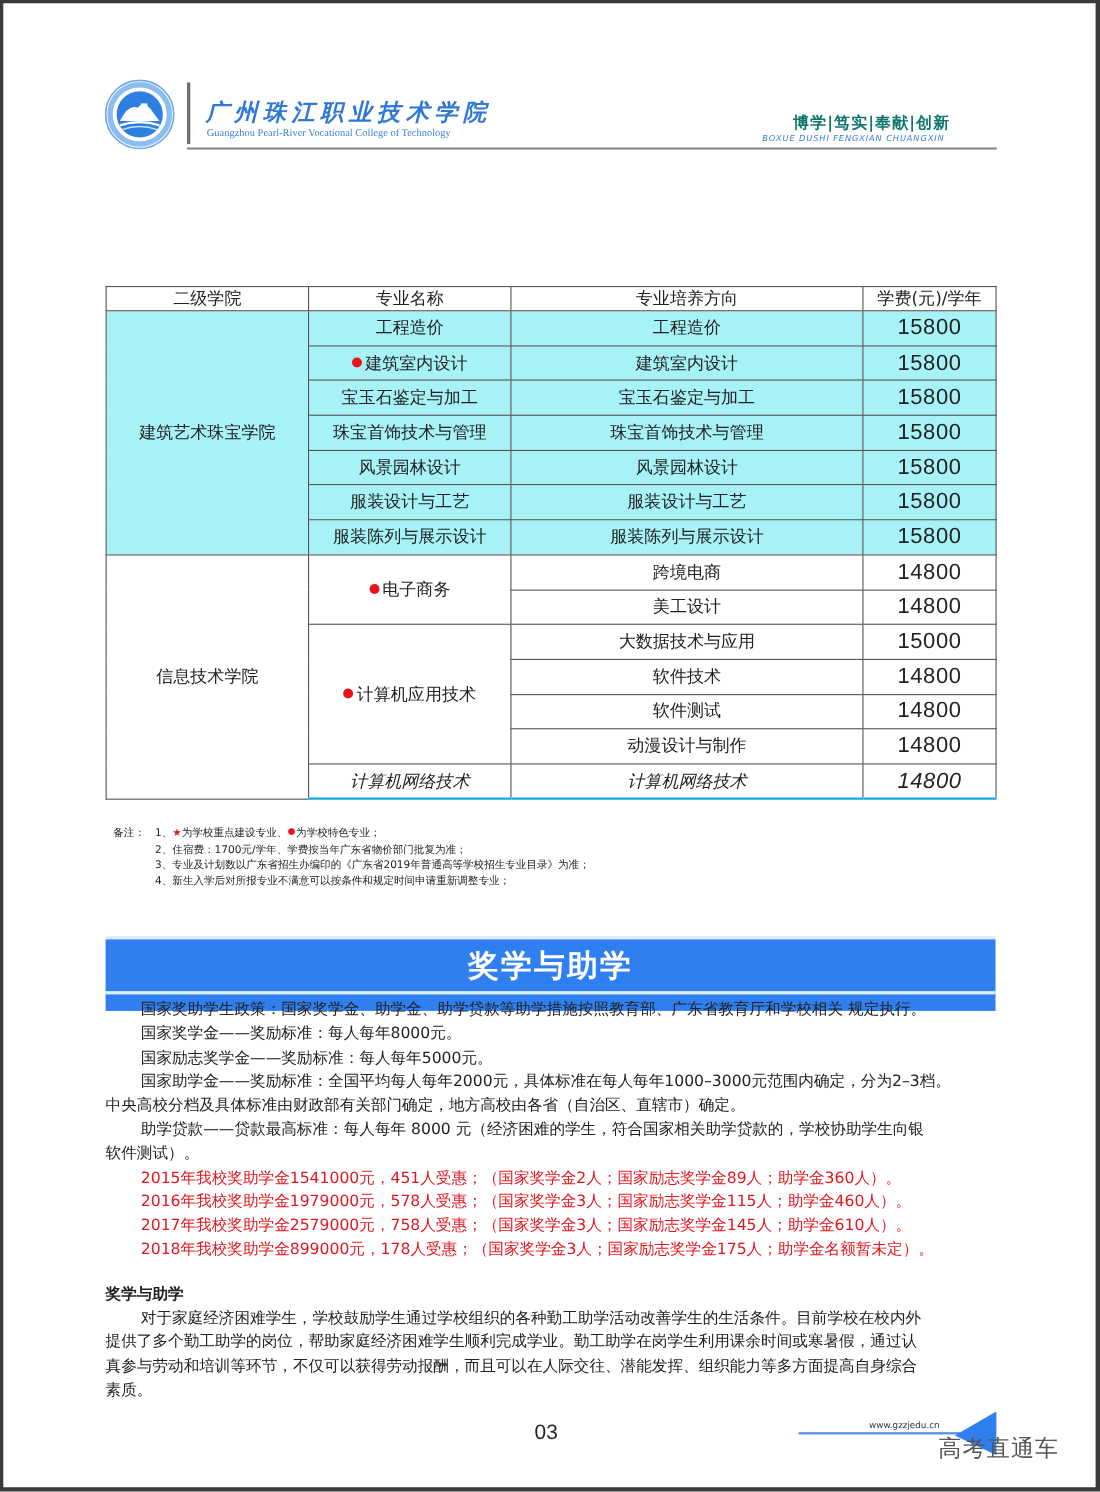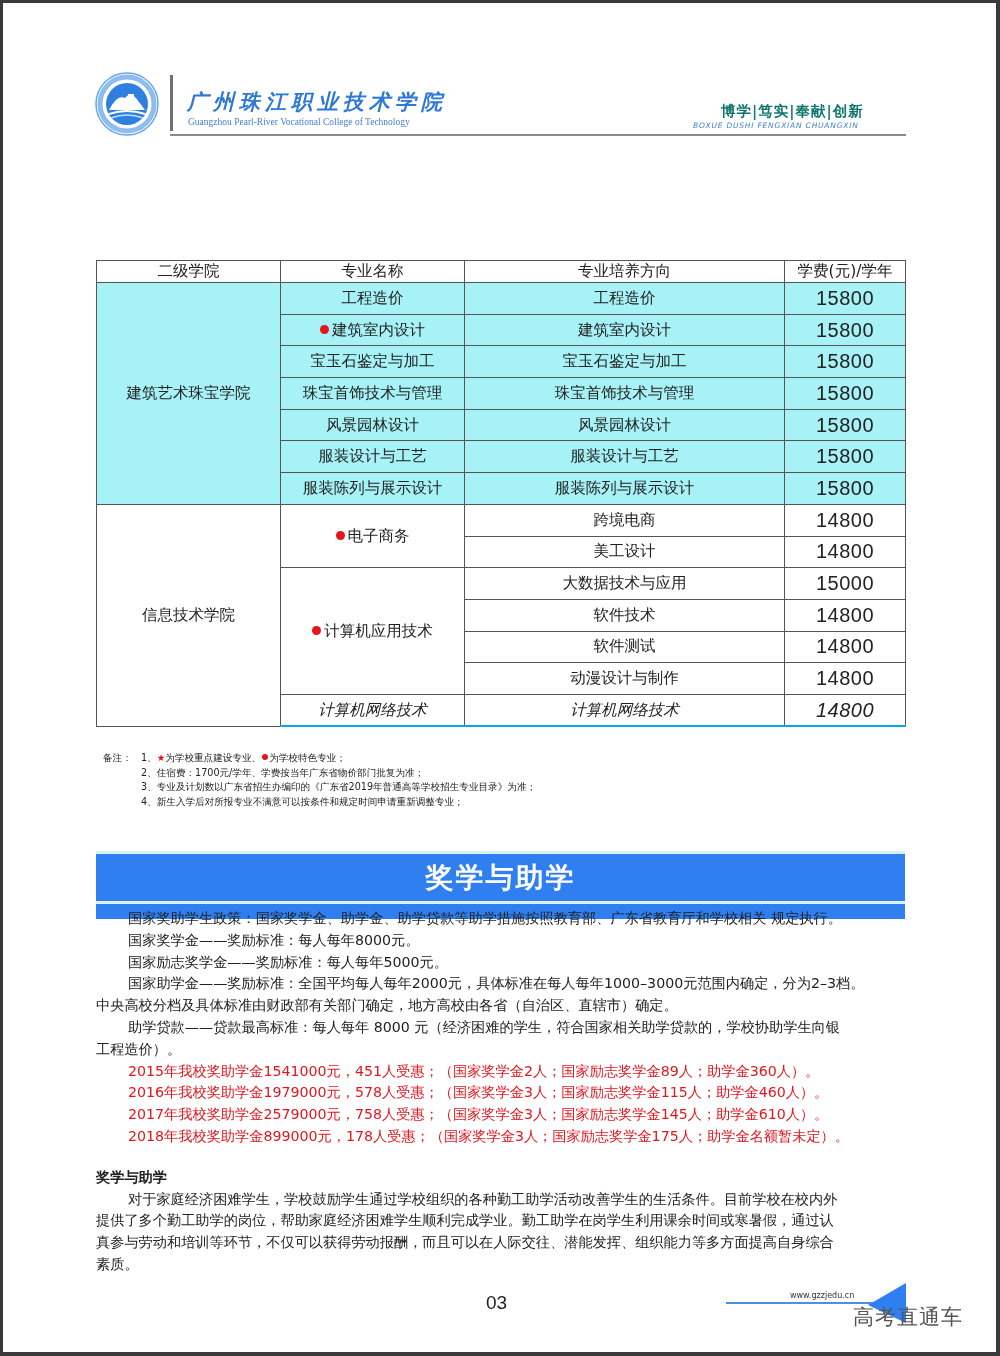--- a/index.html
+++ b/index.html
@@ -176,21 +176,21 @@
 <div class="banner">奖学与助学</div>
 <div class="banner-shadow-b"></div>
 
 <div class="body-text">
   <div class="p indent">国家奖助学生政策：国家奖学金、助学金、助学贷款等助学措施按照教育部、广东省教育厅和学校相关 规定执行。</div>
   <div class="p indent">国家奖学金——奖励标准：每人每年8000元。</div>
   <div class="p indent">国家励志奖学金——奖励标准：每人每年5000元。</div>
   <div class="p indent">国家助学金——奖励标准：全国平均每人每年2000元，具体标准在每人每年1000–3000元范围内确定，分为2–3档。</div>
   <div class="p">中央高校分档及具体标准由财政部有关部门确定，地方高校由各省（自治区、直辖市）确定。</div>
   <div class="p indent">助学贷款——贷款最高标准：每人每年 8000 元（经济困难的学生，符合国家相关助学贷款的，学校协助学生向银</div>
-  <div class="p">工程造价）。</div>
+  <div class="p">软件测试）。</div>
   <div class="red-block">
     <div class="p indent red">2015年我校奖助学金1541000元，451人受惠；（国家奖学金2人；国家励志奖学金89人；助学金360人）。</div>
     <div class="p indent red">2016年我校奖助学金1979000元，578人受惠；（国家奖学金3人；国家励志奖学金115人；助学金460人）。</div>
     <div class="p indent red">2017年我校奖助学金2579000元，758人受惠；（国家奖学金3人；国家励志奖学金145人；助学金610人）。</div>
     <div class="p indent red">2018年我校奖助学金899000元，178人受惠；（国家奖学金3人；国家励志奖学金175人；助学金名额暂未定）。</div>
   </div>
   <div class="p sub-heading">奖学与助学</div>
   <div class="p indent">对于家庭经济困难学生，学校鼓励学生通过学校组织的各种勤工助学活动改善学生的生活条件。目前学校在校内外</div>
   <div class="p">提供了多个勤工助学的岗位，帮助家庭经济困难学生顺利完成学业。勤工助学在岗学生利用课余时间或寒暑假，通过认</div>
   <div class="p">真参与劳动和培训等环节，不仅可以获得劳动报酬，而且可以在人际交往、潜能发挥、组织能力等多方面提高自身综合</div>

